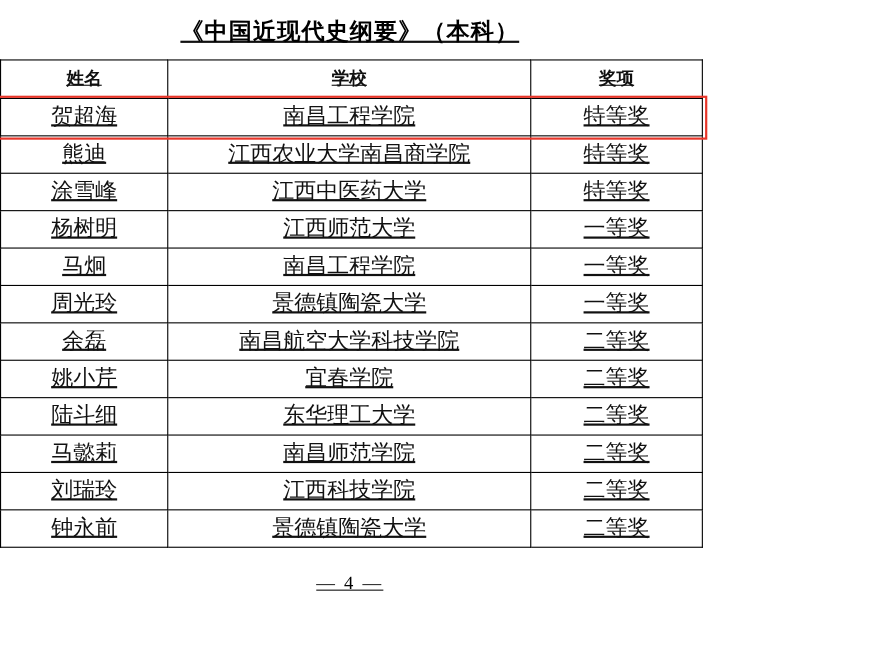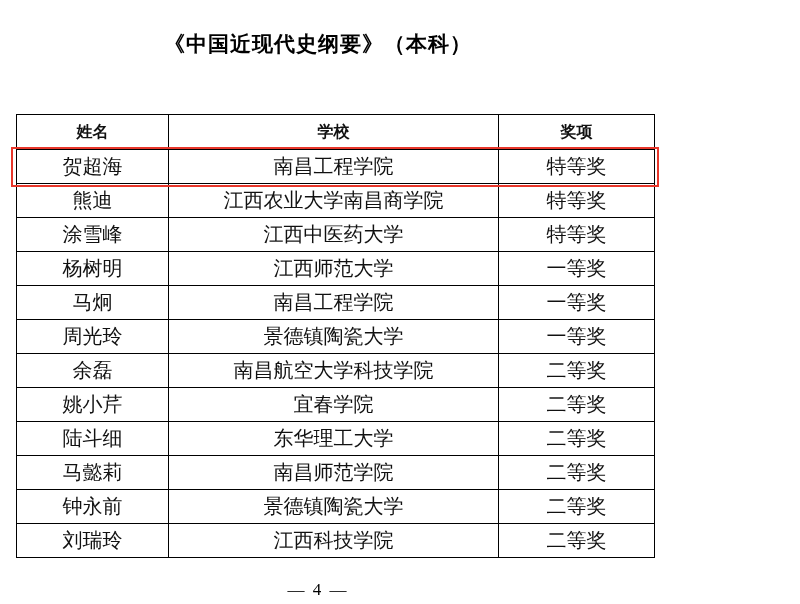--- a/index.html
+++ b/index.html
@@ -12,41 +12,41 @@
     height: 604px;
     font-family: "Liberation Serif", "DejaVu Serif", serif;
     color: #111111;
     overflow: hidden;
   }
   .page {
     width: 636px;
     height: 604px;
     position: relative;
     box-sizing: border-box;
-    padding: 16px;
+    padding: 0;
+    text-decoration: underline;
   }
   .doc-title {
     text-align: center;
     font-size: 21px;
     font-weight: 700;
     letter-spacing: 1px;
     padding-top: 14px;
     padding-bottom: 12px;
     color: #000000;
   }
   .table-wrap {
     width: 638px;
     margin: 0 auto;
     position: relative;
   }
   table.award-table {
     border-collapse: collapse;
     width: 100%;
     table-layout: fixed;
-    margin-top: 44px;
   }
   table.award-table th,
   table.award-table td {
     border: 1px solid #000000;
     text-align: center;
     font-size: 20px;
     font-weight: 400;
     padding: 0;
     height: 33px;
     line-height: 33px;
@@ -149,27 +149,27 @@
             <td>陆斗细</td>
             <td>东华理工大学</td>
             <td>二等奖</td>
           </tr>
           <tr>
             <td>马懿莉</td>
             <td>南昌师范学院</td>
             <td>二等奖</td>
           </tr>
           <tr>
-            <td>钟永前</td>
-            <td>景德镇陶瓷大学</td>
+            <td>刘瑞玲</td>
+            <td>江西科技学院</td>
             <td>二等奖</td>
           </tr>
           <tr>
-            <td>刘瑞玲</td>
-            <td>江西科技学院</td>
+            <td>钟永前</td>
+            <td>景德镇陶瓷大学</td>
             <td>二等奖</td>
           </tr>
         </tbody>
     </table>
     <div class="highlight-box" id="highlight-box" style="top: 32.5px; height: 40px; border-color: rgb(232, 54, 42);"></div>
   </div>
 
   <div class="footer">— 4 —</div>
 
 </div>

